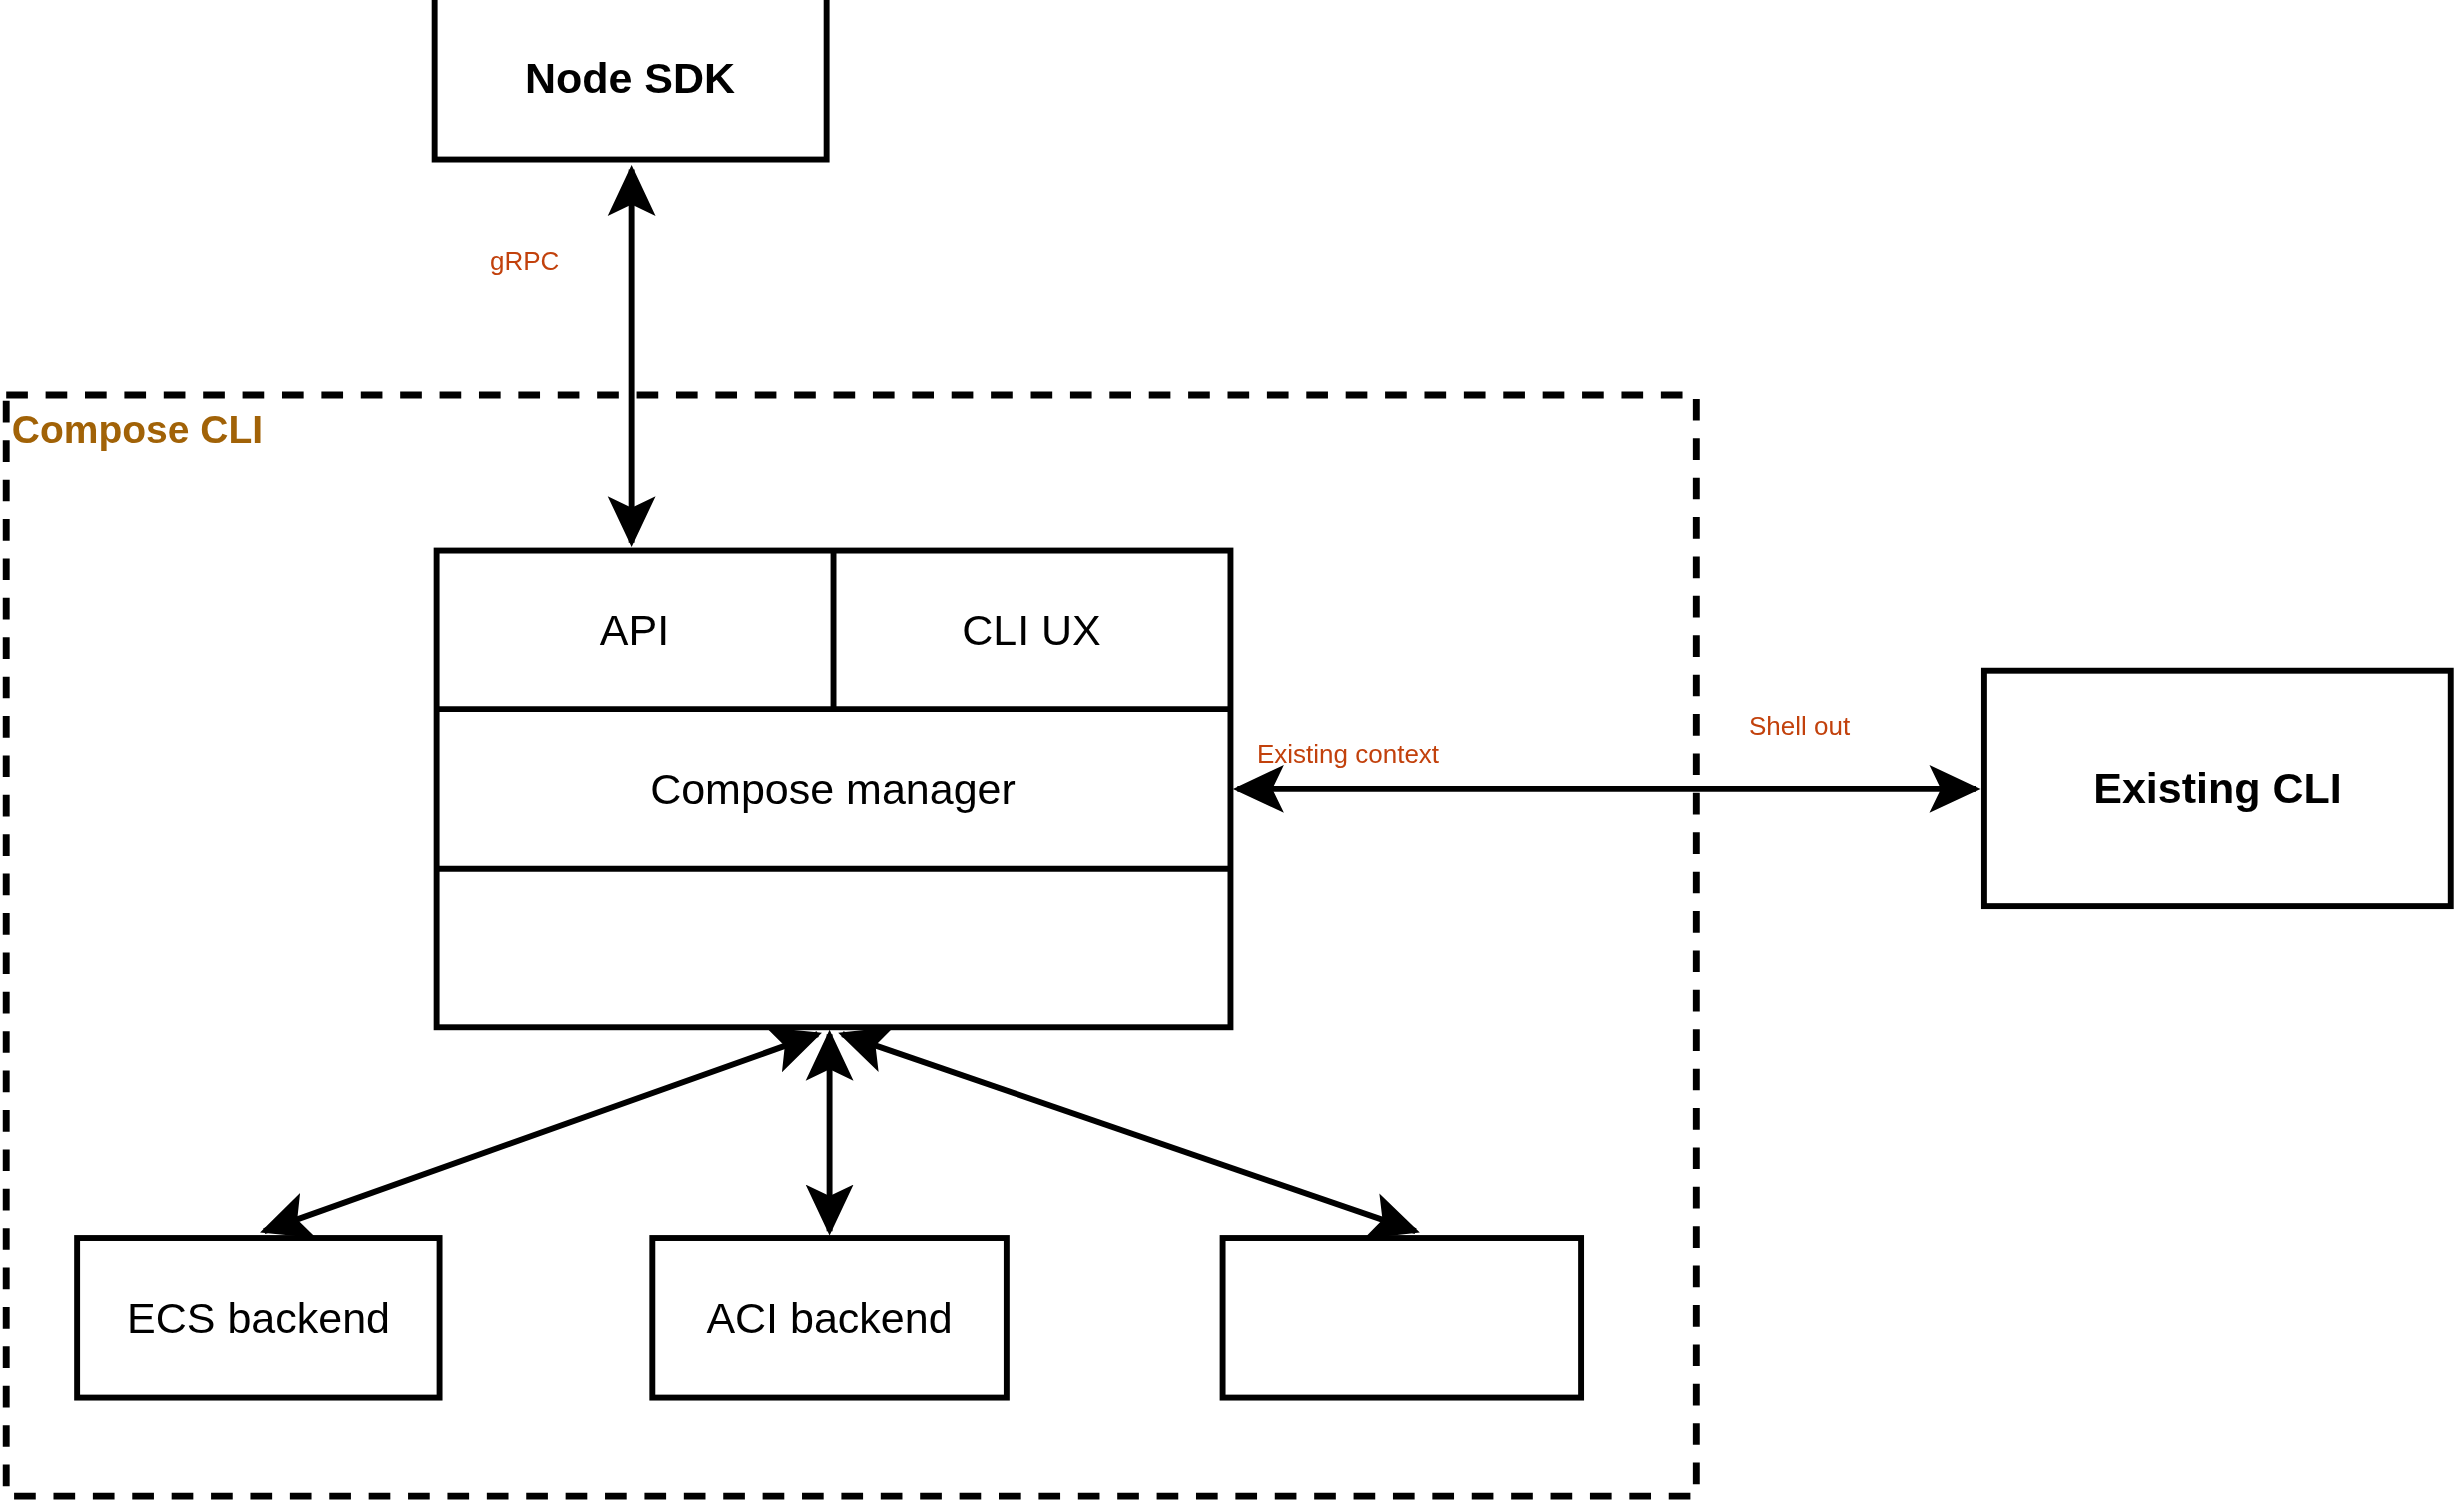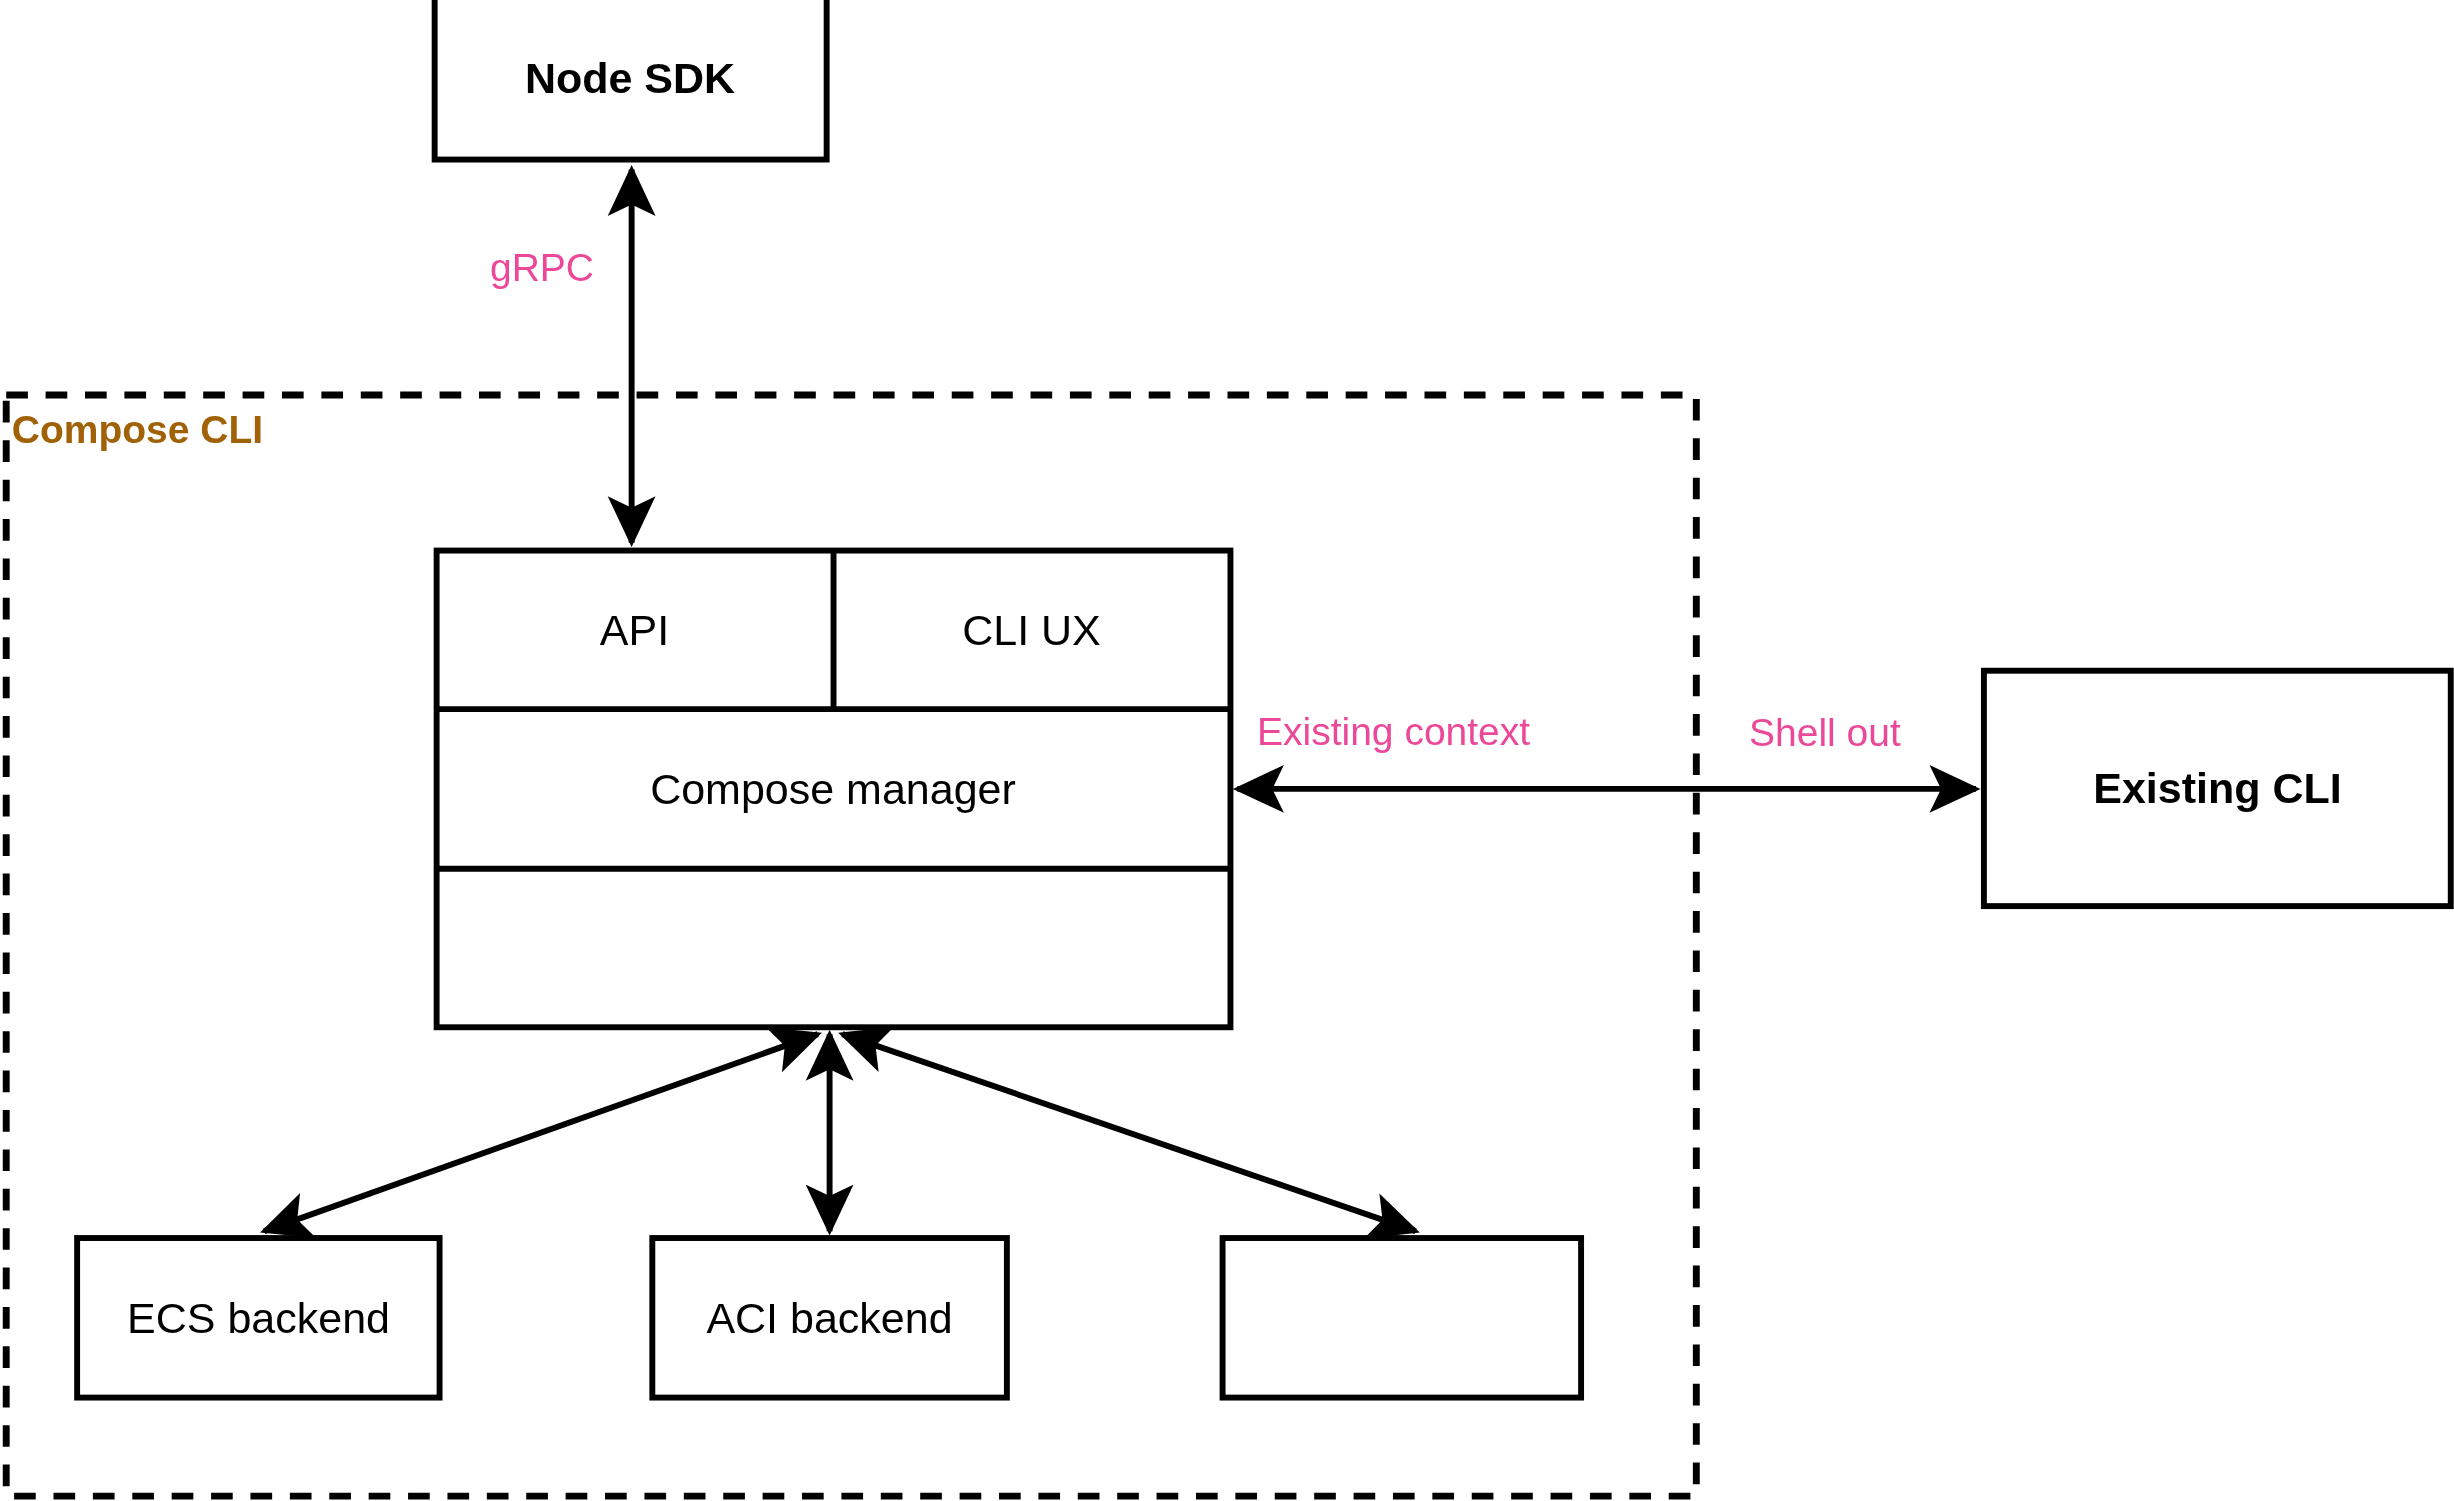--- a/index.html
+++ b/index.html
@@ -29,23 +29,23 @@
     justify-content: center;
     text-align: center;
     color: #000000;
     font-family: "Liberation Sans", sans-serif;
     line-height: 1.12;
     white-space: pre-line;
     pointer-events: none;
   }
   .edge-label {
     position: absolute;
-    color: #ec4899;
+    color: #c2410c;
     font-family: "Liberation Sans", sans-serif;
-    font-size: 39px;
+    font-size: 26px;
     white-space: nowrap;
     pointer-events: none;
   }
   .bold {
     font-weight: bold;
   }
   .group-title {
     position: absolute;
     font-family: "Liberation Sans", sans-serif;
     font-weight: bold;
@@ -108,18 +108,18 @@
 
   <div class="box-label bold" style="left:1984px; top:671px; width:467px; height:235px; font-size:43px;">Existing CLI</div>
 
   <div class="box-label" style="left:77px; top:1238px; width:363px; height:160px; font-size:43px;">ECS backend</div>
 
   <div class="box-label" style="left:652px; top:1238px; width:355px; height:160px; font-size:43px;">ACI backend</div>
 
 
   <div class="edge-label" style="left:490px; top:246px;">gRPC</div>
 
-  <div class="edge-label" style="left:1257px; top:710px;text-align:right;">Existing context</div>
+  <div class="edge-label" style="left:1257px; top:739px;text-align:right;">Existing context</div>
 
   <div class="edge-label" style="left:1749px; top:711px;">Shell out</div>
 
 </div>
 
 
 </body></html>

